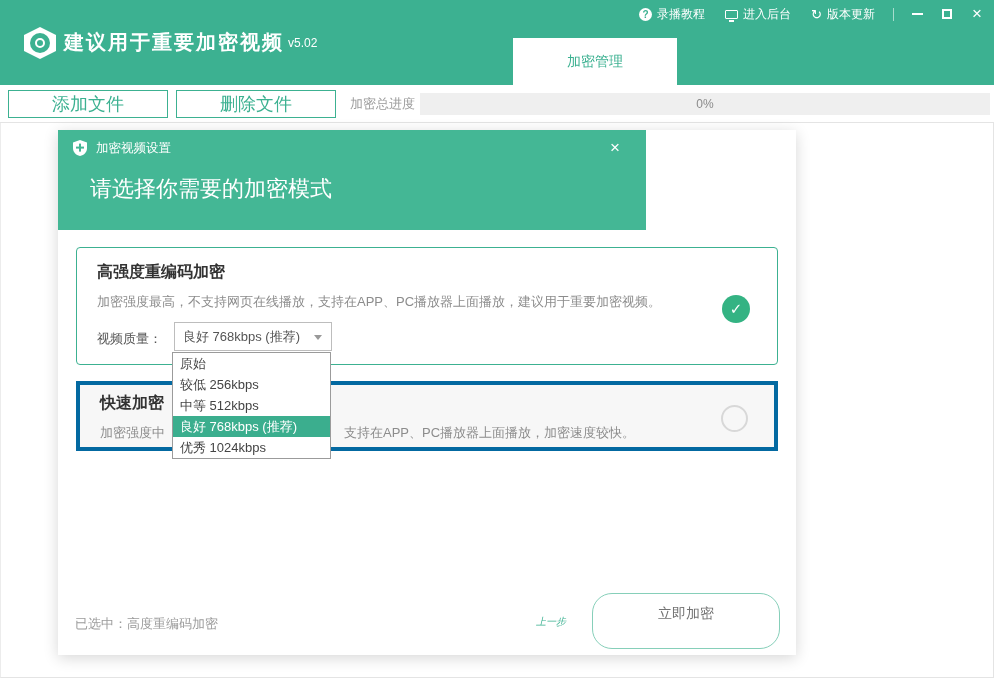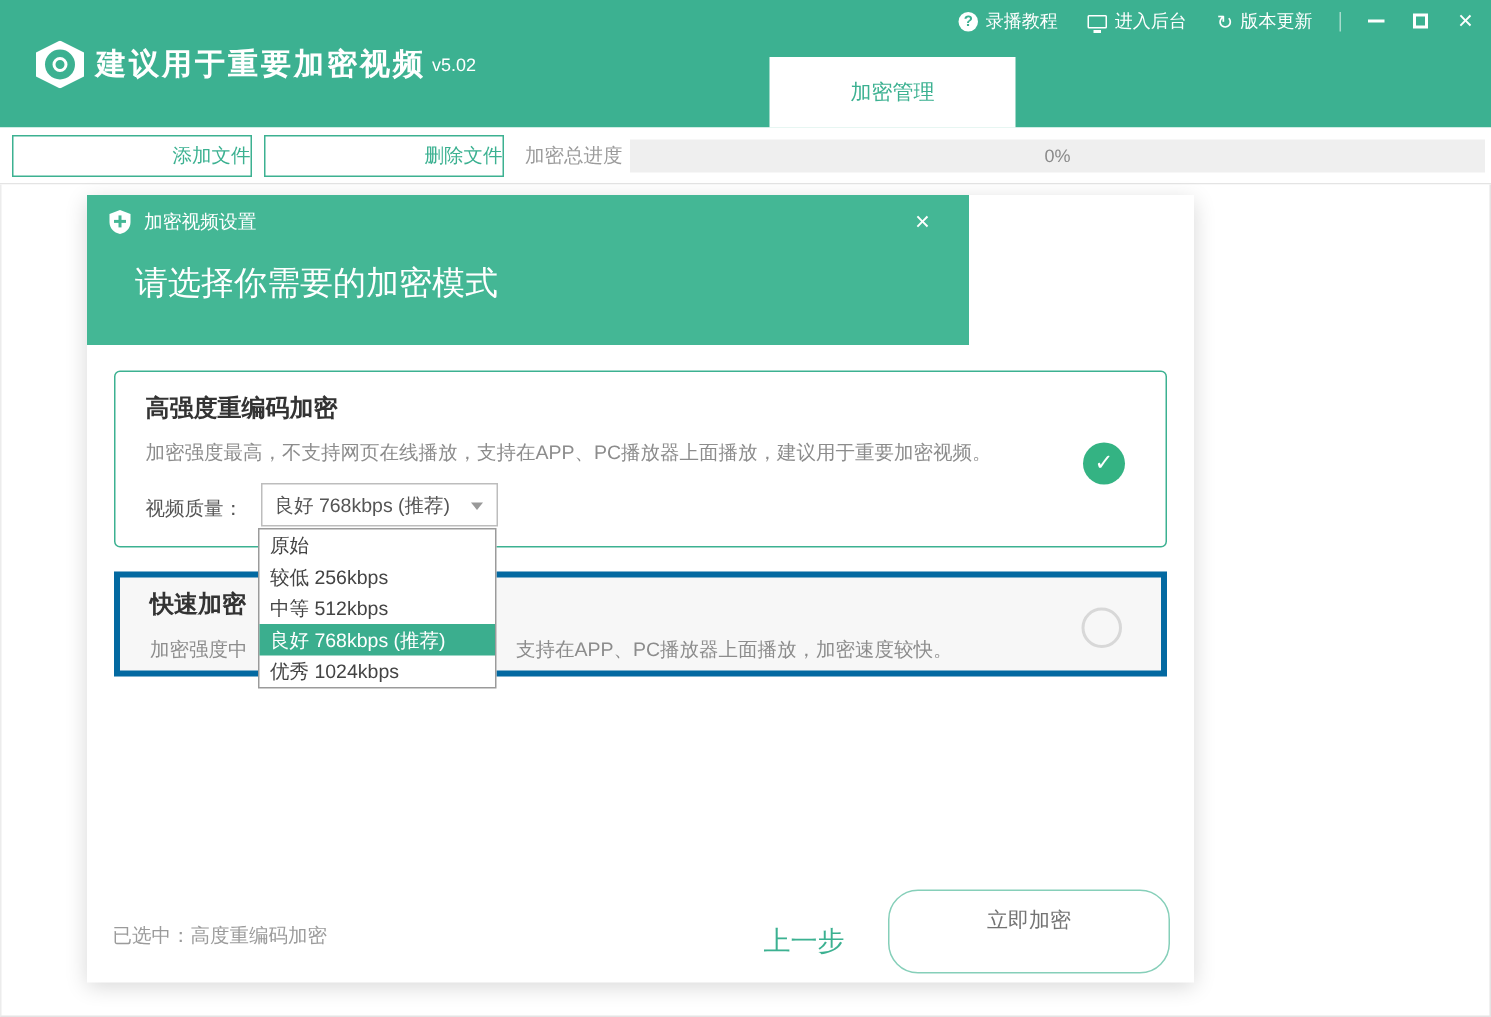--- a/index.html
+++ b/index.html
@@ -43,21 +43,21 @@
   
   .tab { position:absolute; top:38px; width:164px; height:47px; font-size:14px;
           text-align:center; line-height:47px; cursor:pointer; }
   .tab-active { left:513px; background:#fff; color:#3cb191; }
   .tab-inactive { left:688px; background:#66c1a7; color:#fff; }
 
   
   .toolbar { position:absolute; left:0; top:85px; width:994px; height:38px; background:#fff;
           border-bottom:1px solid #e4e4e4; }
   .tb-btn { position:absolute; top:5px; width:160px; height:28px; background:#fff;
-          border:1px solid #3cb191; color:#3cb191; font-size:13px; text-align:right;
+          border:1px solid #3cb191; color:#3cb191; font-size:18px; text-align:center;
           line-height:26px; cursor:pointer; }
   .tb-add { left:8px; }
   .tb-del { left:176px; }
   .progress-label { position:absolute; left:350px; top:0; height:38px; line-height:38px;
           color:#9b9b9b; font-size:13px; }
   .progress-bar { position:absolute; left:420px; top:8px; width:570px; height:22px;
           background:#efefef; color:#8a8a8a; font-size:12px; text-align:center; line-height:22px; }
 
   
   .content { position:absolute; left:0; top:123px; width:994px; height:555px; background:#fff;
@@ -101,21 +101,21 @@
 
   
   .dropdown { position:absolute; left:114px; top:222px; width:159px; background:#fff;
           border:1px solid #9b9b9b; z-index:5; }
   .opt { height:21px; line-height:21px; padding-left:7px; font-size:13px; color:#444;
           cursor:pointer; white-space:nowrap; }
   .opt.selected { background:#3bae8e; color:#fff; }
 
   
   .footer-selected { position:absolute; left:17px; top:485px; font-size:13px; color:#9b9b9b; }
-  .footer-back { position:absolute; left:451px; top:485px; font-size:18px; color:#3cb191; cursor:pointer; }
+  .footer-back { position:absolute; left:478px; top:485px; font-size:10px; color:#3cb191; cursor:pointer;font-style:italic; }
   .footer-encrypt { position:absolute; left:534px; top:463px; width:188px; height:56px;
           border:1px solid #86cfb9; border-radius:20px; background:#fff; color:#737373;
           font-size:14px; text-align:center; line-height:38px; cursor:pointer; }
 </style>
 </head>
 <body>
 
 <div id="app">
 
   <div class="header">

